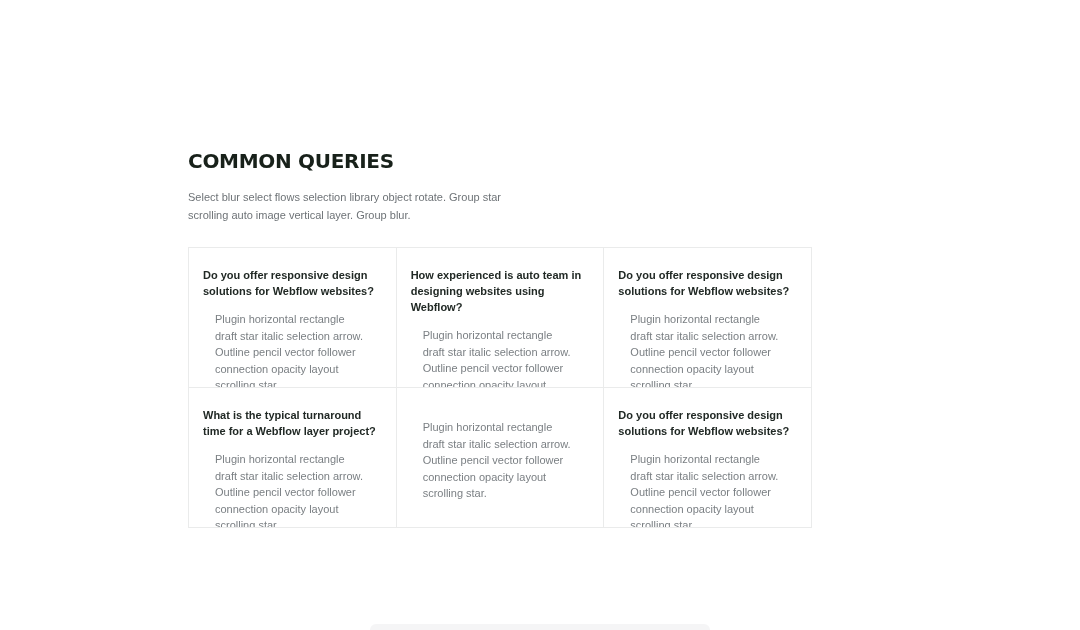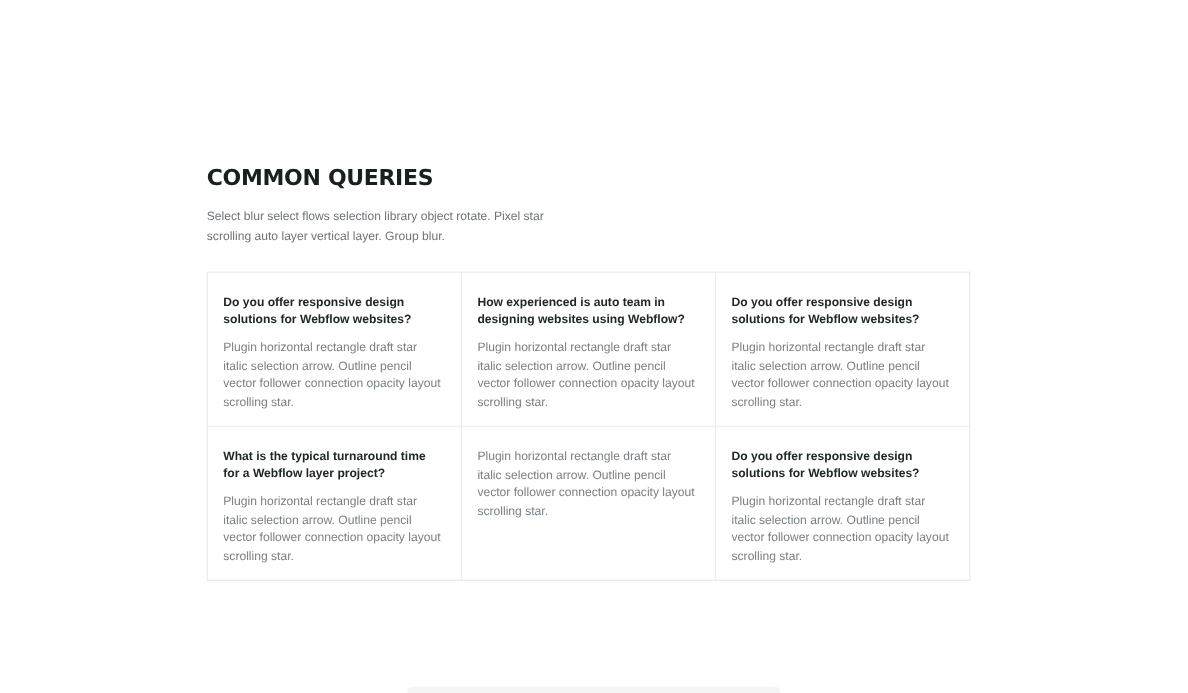--- a/index.html
+++ b/index.html
@@ -44,63 +44,63 @@
   }
   .section-subtitle {
     margin: 10px 0 0 0;
     width: 330px;
     font-size: 11px;
     line-height: 18px;
     color: var(--subtitle-color);
   }
   .faq-grid {
     margin-top: 23px;
-    width: 694px;
+    width: 624px;
     display: grid;
     grid-template-columns: repeat(3, 1fr);
     gap: 1px;
     background: var(--border-color);
     border: 1px solid var(--border-color);
   }
   .faq-card {
     background: var(--card-bg);
     height: 139px;
     padding: 19px 15px 14px 14px;
     overflow: hidden;
   }
   .faq-question {
     margin: 0 0 9px 0;
     font-size: 11px;
     line-height: 16px;
     font-weight: 700;
     color: var(--question-color);
   }
   .faq-answer {
-    margin: 0;
+    margin: 12px;
     font-size: 11px;
     line-height: 16.5px;
     color: var(--answer-color);
   }
   .next-section-peek {
     position: absolute;
     left: 50%;
     bottom: 0;
     transform: translateX(-50%);
     width: 340px;
     height: 6px;
     border-radius: 12px 12px 0 0;
     background: var(--peek-bg);
   }
 </style>
 </head>
 <body>
 
 <main class="section">
   <h2 class="page-title">COMMON QUERIES</h2>
-  <p class="section-subtitle">Select blur select flows selection library object rotate. Pixel star scrolling auto layer vertical layer. Group blur.</p>
+  <p class="section-subtitle">Select blur select flows selection library object rotate. Group star scrolling auto image vertical layer. Group blur.</p>
 
   <div class="faq-grid">
     <div class="faq-card">
       <h3 class="faq-question">Do you offer responsive design solutions for Webflow websites?</h3>
       <p class="faq-answer">Plugin horizontal rectangle draft star italic selection arrow. Outline pencil vector follower connection opacity layout scrolling star.</p>
     </div>
     <div class="faq-card">
       <h3 class="faq-question">How experienced is auto team in designing websites using Webflow?</h3>
       <p class="faq-answer">Plugin horizontal rectangle draft star italic selection arrow. Outline pencil vector follower connection opacity layout scrolling star.</p>
     </div>

